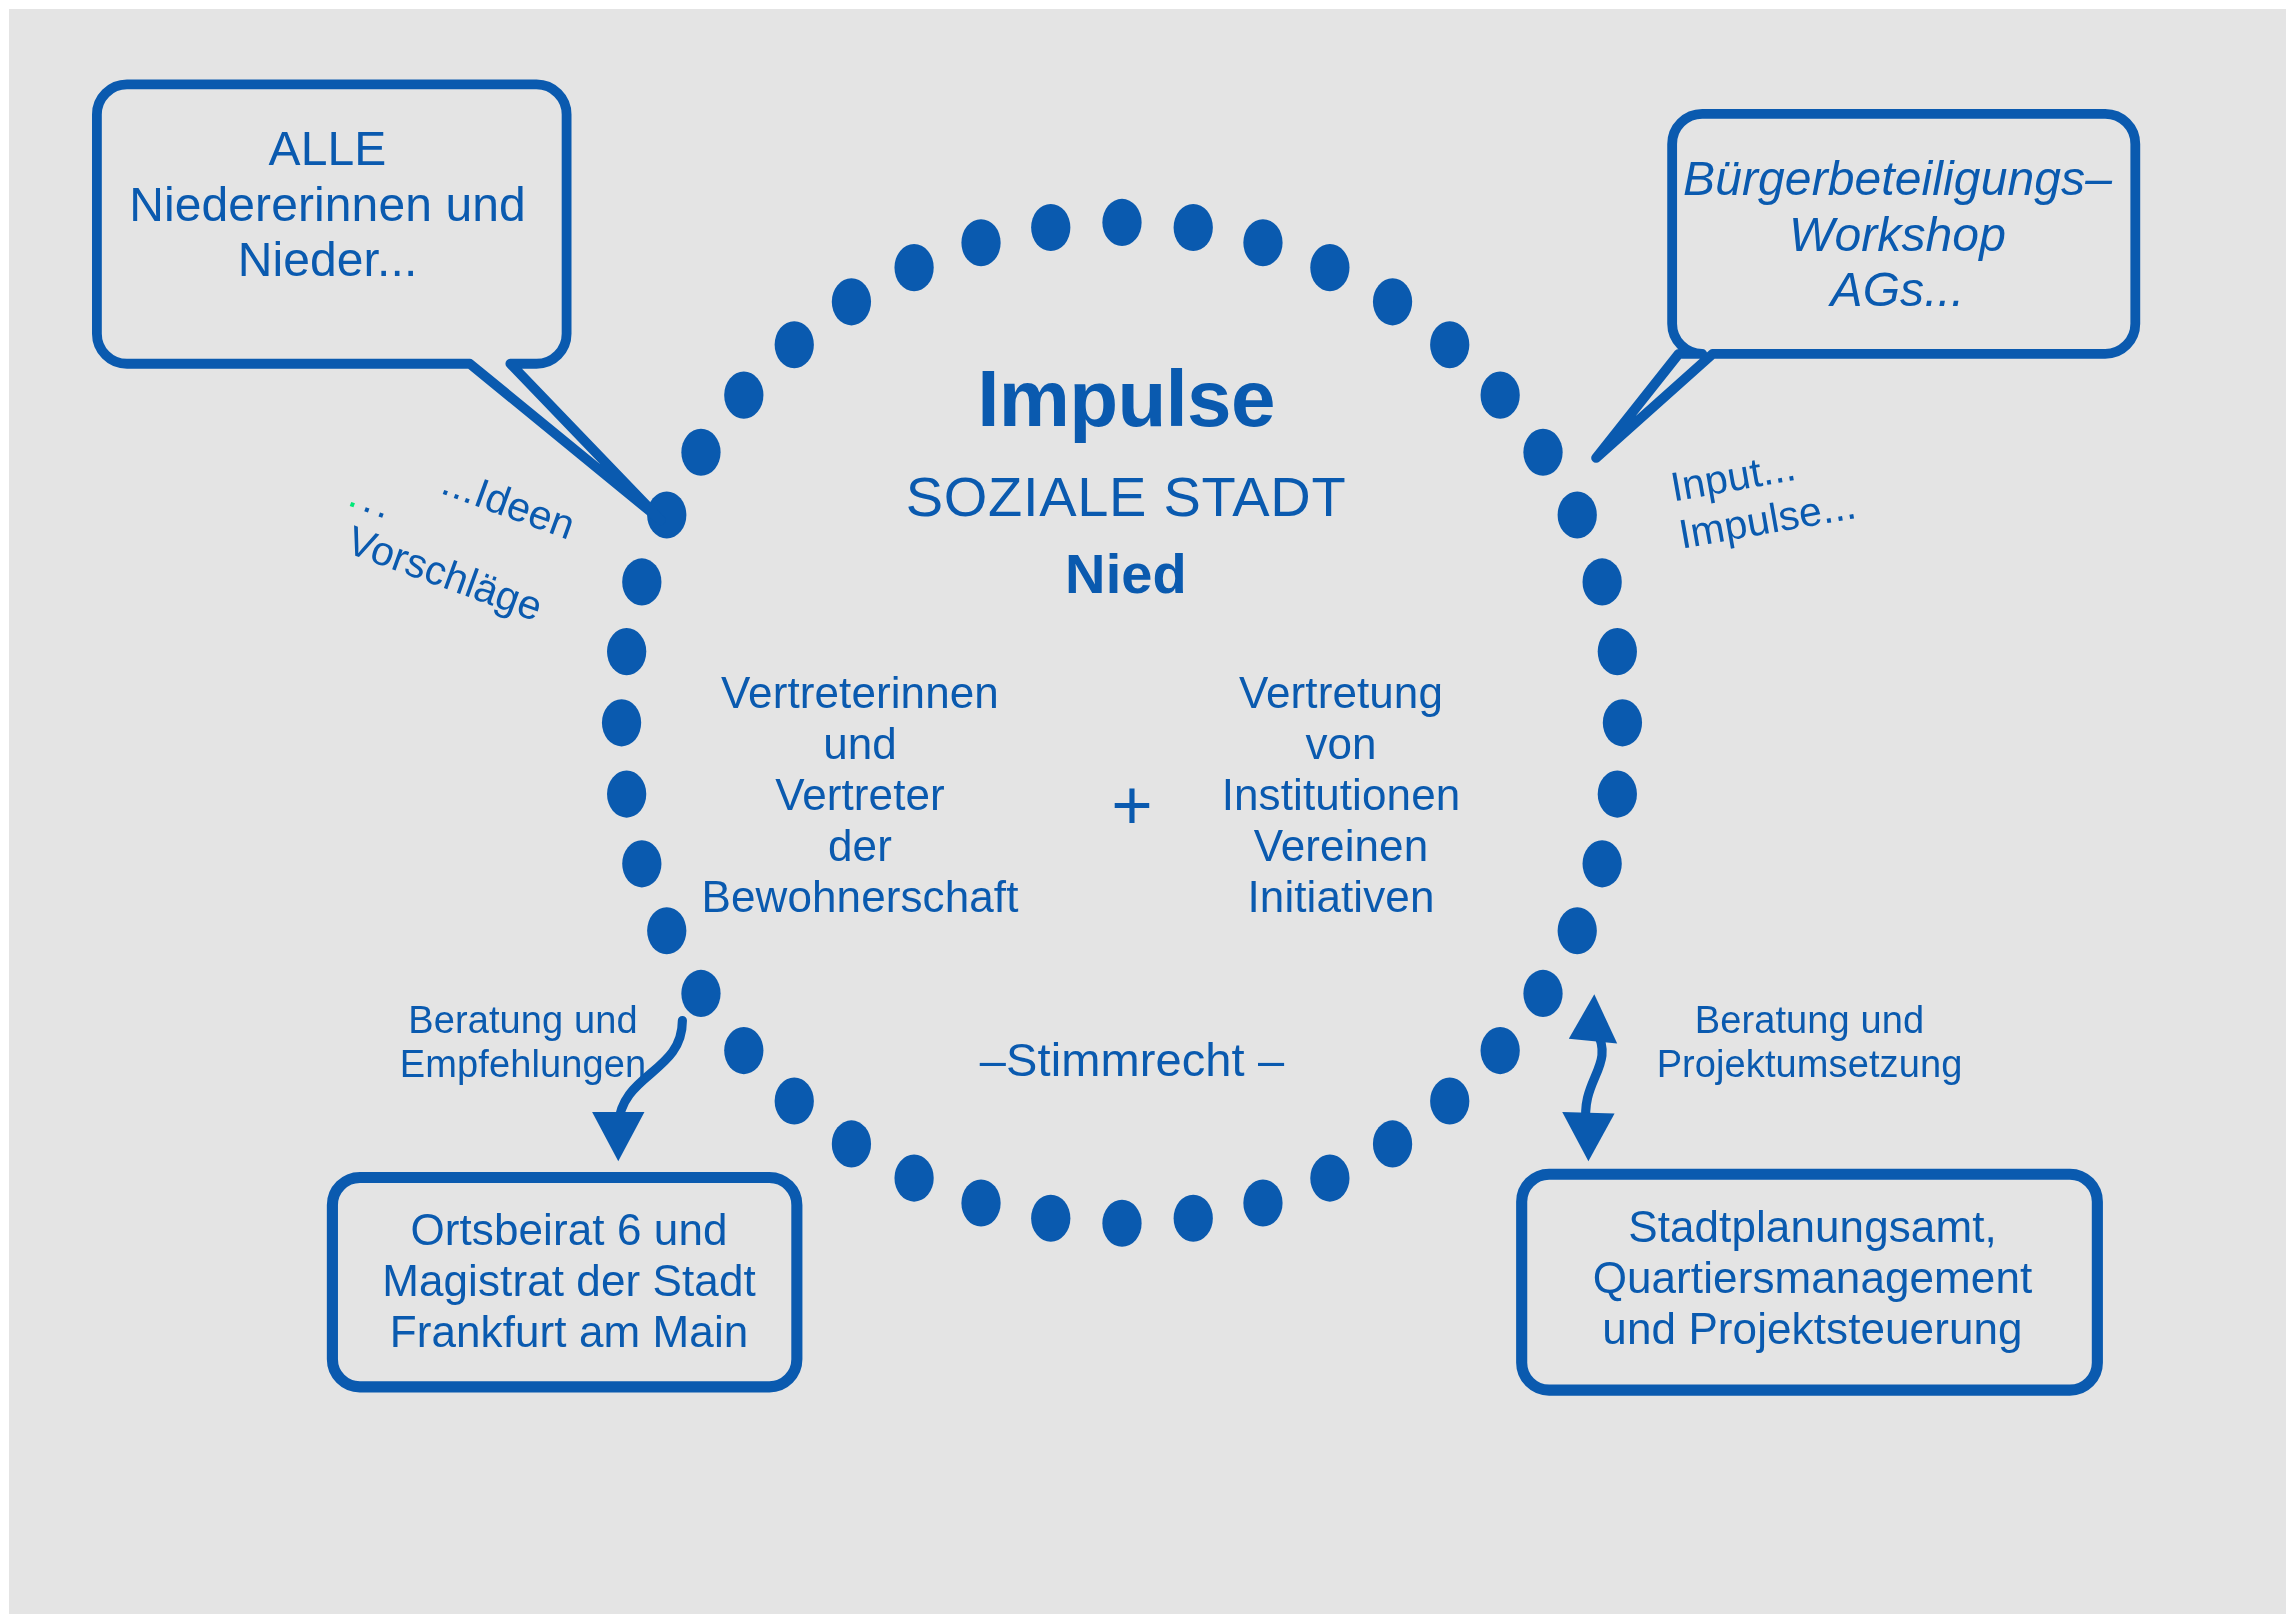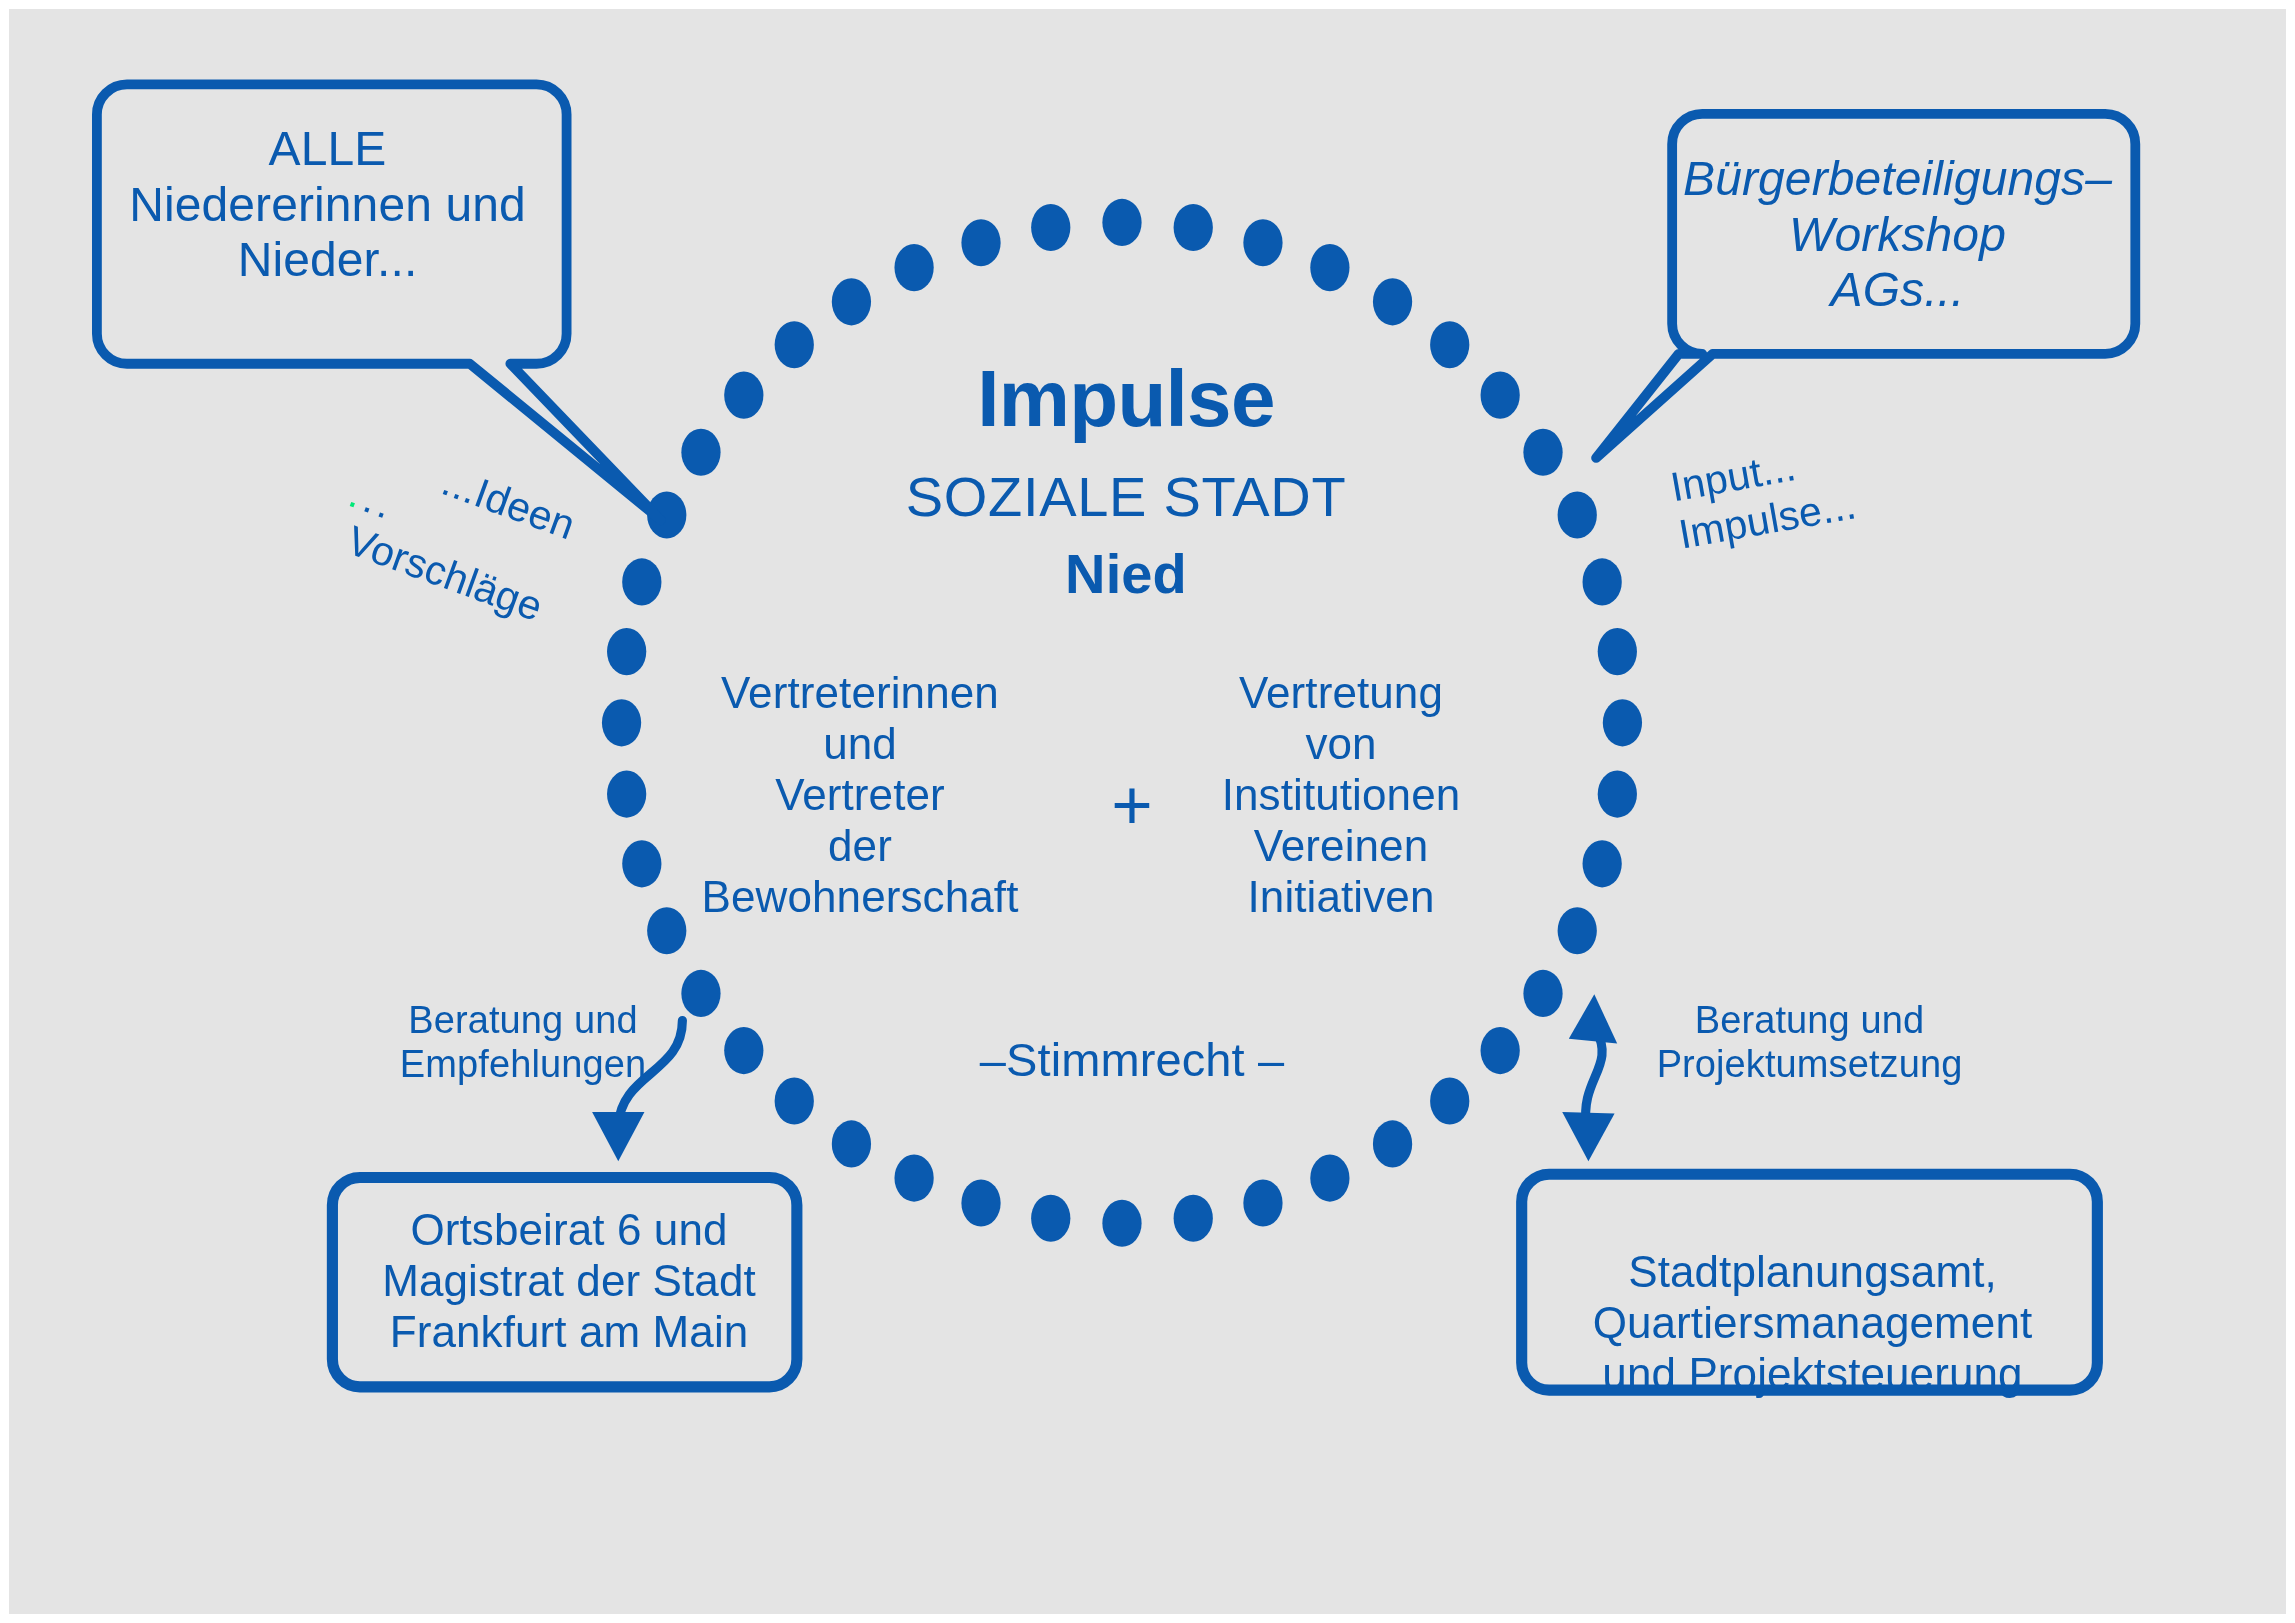--- a/index.html
+++ b/index.html
@@ -142,21 +142,20 @@
   }
 
   
   #box-left-text {
     left: 340px; top: 1204px; width: 458px;
     font-size: 44px;
   }
   #box-right-text {
     left: 1531px; top: 1201px; width: 563px;
     font-size: 44px;
-    margin-top: 45px;
   }
 </style>
 </head>
 <body>
 
 <div id="stage">
 
   <svg class="layer" viewBox="0 0 3508 2481">
 
     <g id="dot-ring">

